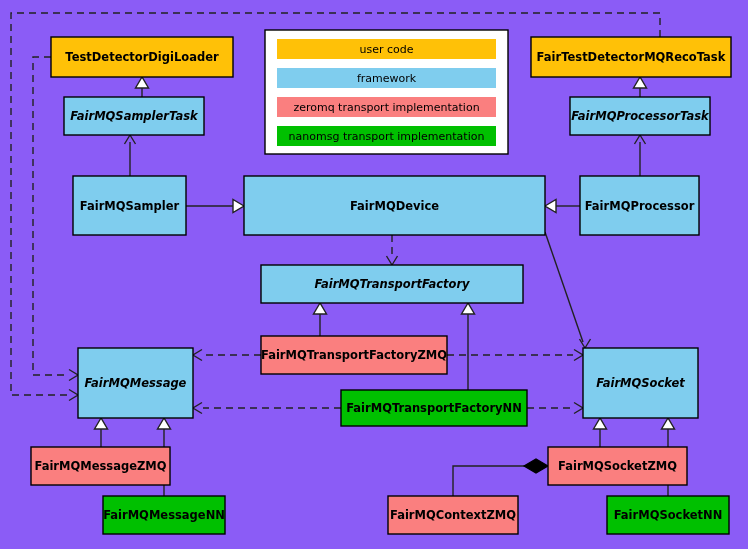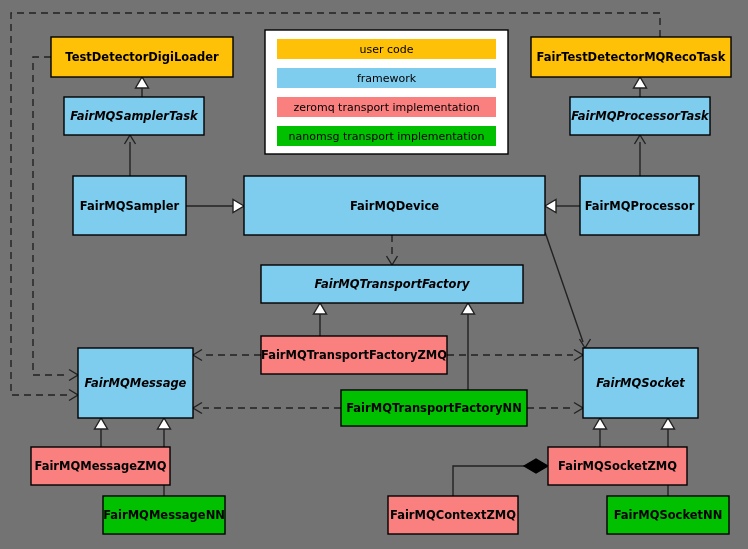--- a/index.html
+++ b/index.html
@@ -1,17 +1,17 @@
 <!DOCTYPE html>
 <html><head>
 <meta charset="utf-8">
 <style>
   html,body{margin:0;padding:0;background:#ffffff;}
   body{font-family:"DejaVu Sans","Liberation Sans",sans-serif;}
-  #diagram-root{position:relative;width:748px;height:549px;overflow:hidden;background:#737373;}
+  #diagram-root{position:relative;width:748px;height:549px;overflow:hidden;background:#8b5cf6;}
   svg{display:block;}
   .box-rect{stroke:#000000;stroke-width:1.4;}
   .box-label{font-family:"DejaVu Sans","Liberation Sans",sans-serif;font-size:11.5px;font-weight:bold;fill:#000000;text-anchor:middle;dominant-baseline:middle;}
   .box-label.abstract{font-style:italic;}
   .legend-frame{fill:#ffffff;stroke:#000000;stroke-width:1.4;}
   .legend-rect{stroke:none;}
   .legend-label{font-family:"DejaVu Sans","Liberation Sans",sans-serif;font-size:11px;font-weight:normal;fill:#000000;text-anchor:middle;dominant-baseline:middle;}
   .edge{fill:none;stroke:#222222;stroke-width:1.4;}
   .edge.dashed{stroke-dasharray:7 5;}
   .tri{fill:#ffffff;stroke:#222222;stroke-width:1.4;}

